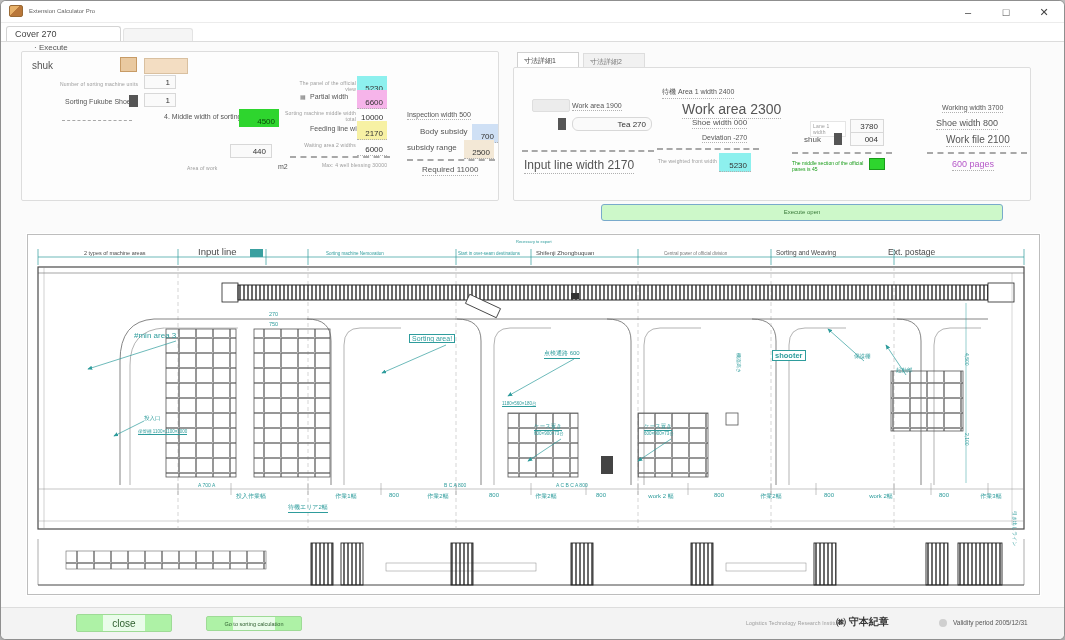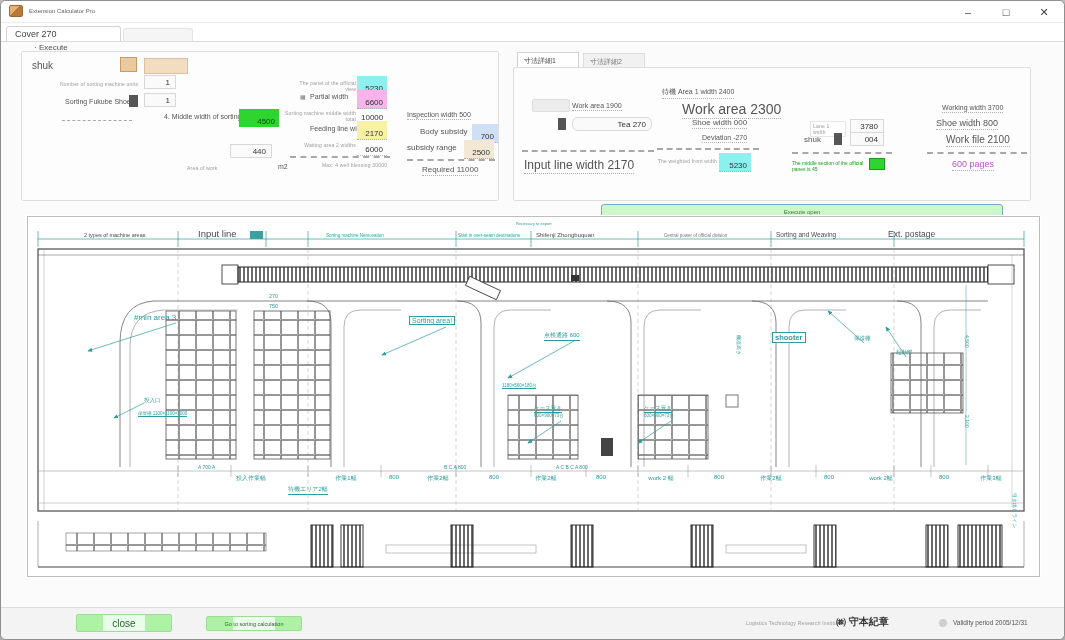--- a/index.html
+++ b/index.html
@@ -33,21 +33,21 @@
   .lbl { color:#555; }
   .tiny { font-size:5px; color:#9a9a9a; letter-spacing:.2px; }
   .chip { display:inline-block; text-align:right; font-size:8px; color:#333;
           border-bottom:1px dotted #b0b0b0; padding:8px 4px 1px 4px; min-width:26px; }
   .box  { display:inline-block; text-align:right; font-size:8px; color:#333;
           border:1px solid #d8d8d8; background:#fafafa; padding:2px 5px 1px 5px; }
   .dash { border-top:2px dashed #a8a8a8; height:0; }
   .dot-u { border-bottom:1px dotted #b0b0b0; padding-bottom:1px; }
 
   
-  .draw { position:absolute; left:25px; top:173px; width:1015px; height:363px; background:#fff; }
+  .draw { position:absolute; left:25px; top:191px; width:1015px; height:363px; background:#fff; }
   .tl  { position:absolute; color:#2e9c9c; white-space:nowrap; }
   .dk  { position:absolute; color:#4a4a4a; white-space:nowrap; }
   .tl-box { border:1px solid #2e9c9c; background:#fff; padding:0 2px; }
   .vert { transform:rotate(90deg); transform-origin:left top; }
   .dimlbl { position:absolute; font-size:6px; color:#2e9c9c; white-space:nowrap; transform:translateX(-50%); }
 
   .footer { position:absolute; left:0; right:0; bottom:0; height:32px; background:#f3f3f3;
             border-top:1px solid #ddd; }
   .gbtn { position:absolute; border:1px solid #9edb96; border-radius:2px; color:#2f5f2f;
           background:linear-gradient(90deg,#aef2a6 0 28%,#eafcea 28% 72%,#aef2a6 72%);

